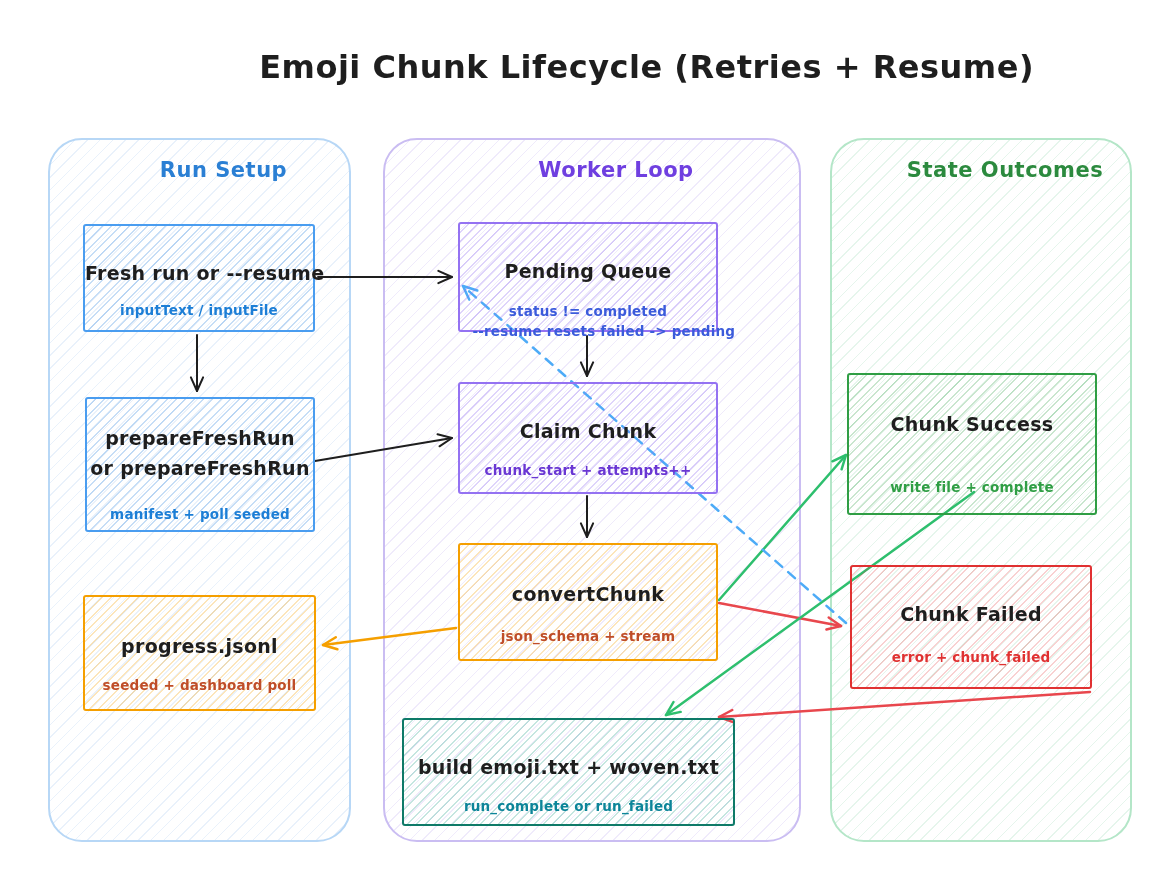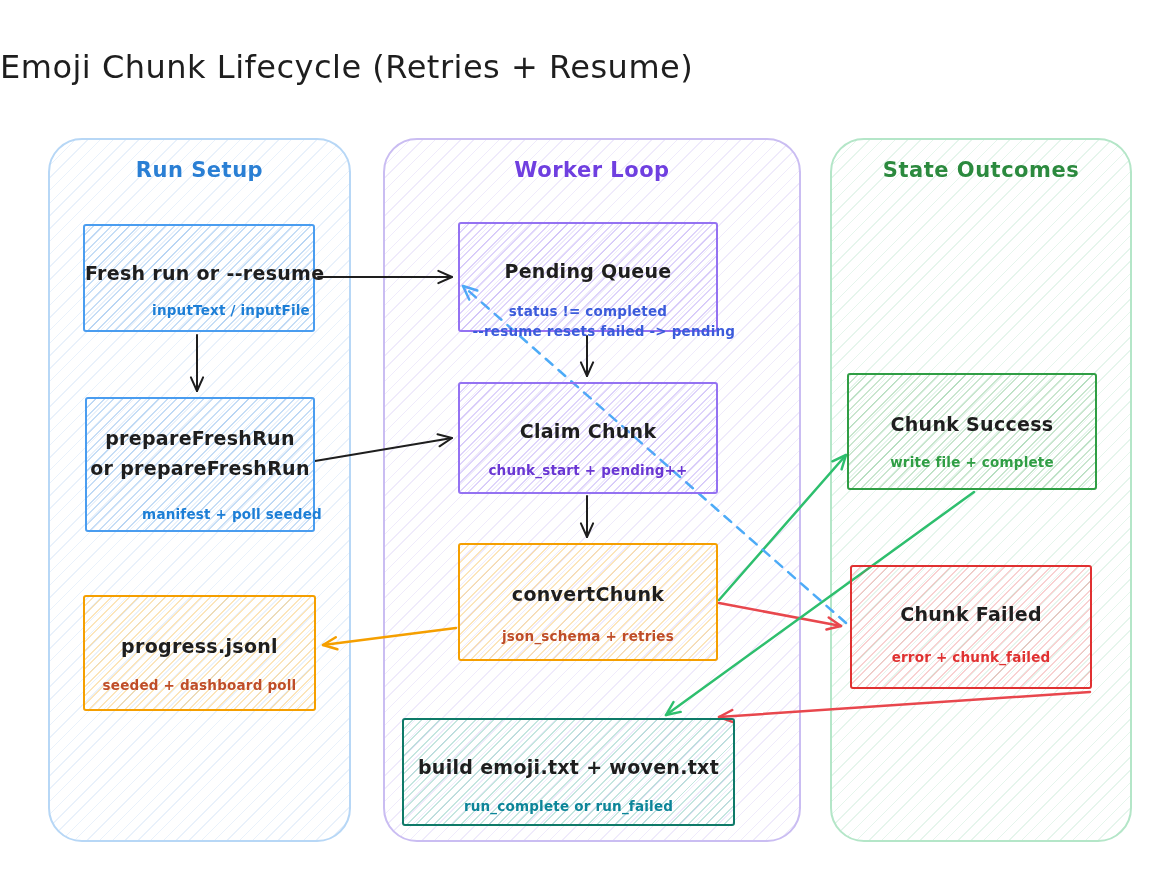--- a/index.html
+++ b/index.html
@@ -1,27 +1,27 @@
 <!DOCTYPE html>
 <html><head>
 <meta charset="utf-8">
 <style>
   html,body{margin:0;padding:0;background:#ffffff;}
   .canvas{
     position:relative;width:1176px;height:886px;overflow:hidden;
     font-family:"DejaVu Sans", sans-serif;background:#ffffff;
   }
   .diagram-title{
-    position:absolute;left:0;top:48px;width:1034px;text-align:left;
-    font-size:32px;font-weight:normal;color:#1e1e1e;letter-spacing:.5px;
+    position:absolute;left:0;top:48px;width:1034px;text-align:right;
+    font-size:32px;font-weight:bold;color:#1e1e1e;letter-spacing:.5px;
   }
   
   .col{position:absolute;top:138px;height:700px;border-radius:34px;border:2px solid;}
   .col-header{position:absolute;top:18px;left:0;width:100%;text-align:center;
-    font-size:21px;font-weight:bold;letter-spacing:.5px;}
+    font-size:21px;font-weight:bold;letter-spacing:.5px;padding-left:24px;}
   .col.blue{left:48px;width:299px;border-color:#b7d7f6;
     background:repeating-linear-gradient(135deg,transparent 0 8px,rgba(120,170,230,.16) 8px 9px);}
   .col.blue .col-header{color:#2a7fd4;}
   .col.purple{left:383px;width:414px;border-color:#cabdf2;
     background:repeating-linear-gradient(135deg,transparent 0 8px,rgba(150,120,230,.15) 8px 9px);}
   .col.purple .col-header{color:#6f3fe0;}
   .col.green{left:830px;width:298px;border-color:#b4e6c8;
     background:repeating-linear-gradient(135deg,transparent 0 8px,rgba(60,180,110,.13) 8px 9px);}
   .col.green .col-header{color:#2b8a3e;}
   
@@ -35,31 +35,31 @@
   .n-purple{border-color:#9472f2;
     background:repeating-linear-gradient(135deg,transparent 0 5px,rgba(148,114,242,.30) 5px 6.4px);}
   .n-orange{border-color:#f59f00;
     background:repeating-linear-gradient(135deg,transparent 0 5px,rgba(245,170,30,.30) 5px 6.4px);}
   .n-green{border-color:#2f9e44;
     background:repeating-linear-gradient(135deg,transparent 0 5px,rgba(47,158,68,.26) 5px 6.4px);}
   .n-red{border-color:#e03131;
     background:repeating-linear-gradient(135deg,transparent 0 5px,rgba(224,49,49,.22) 5px 6.4px);}
   .n-teal{border-color:#0e7a68;
     background:repeating-linear-gradient(135deg,transparent 0 5px,rgba(14,150,125,.24) 5px 6.4px);}
-  .sub-blue{color:#1c7ed6;padding-left:32px;} .sub-indigo{color:#3b5bdb;} .sub-violet{color:#6936d3;}
+  .sub-blue{color:#1c7ed6;} .sub-indigo{color:#3b5bdb;} .sub-violet{color:#6936d3;}
   .sub-rust{color:#bf4d28;} .sub-green{color:#2f9e44;} .sub-red{color:#e03131;} .sub-teal{color:#0c8599;}
   
   .node-fresh{left:83px;top:224px;width:232px;height:108px;}
   .node-prepare{left:85px;top:397px;width:230px;height:135px;}
   .node-progress{left:83px;top:595px;width:233px;height:116px;}
   .node-pending{left:458px;top:222px;width:260px;height:110px;}
   .node-claim{left:458px;top:382px;width:260px;height:112px;}
   .node-convert{left:458px;top:543px;width:260px;height:118px;}
   .node-build{left:402px;top:718px;width:333px;height:108px;}
-  .node-success{left:847px;top:373px;width:250px;height:117px;}
+  .node-success{left:847px;top:373px;width:250px;height:142px;}
   .node-failed{left:850px;top:565px;width:242px;height:124px;}
   
   .pending-sub2{position:absolute;left:50%;bottom:-9px;transform:translateX(-44%);
     width:auto;text-align:center;}
   
   .edges{position:absolute;left:0;top:0;width:1176px;height:886px;pointer-events:none;}
 </style>
 </head>
 <body>
 
@@ -141,26 +141,26 @@
   </div>
 
   <div class="node n-purple node-pending">
     <div class="node-title" style="top:36px">Pending Queue</div>
     <div class="node-sub sub-indigo" style="bottom:11px">status != completed</div>
     <div class="node-sub sub-indigo pending-sub2">--resume resets failed -&gt; pending</div>
   </div>
 
   <div class="node n-purple node-claim">
     <div class="node-title" style="top:36px">Claim Chunk</div>
-    <div class="node-sub sub-violet" style="bottom:14px">chunk_start + pending++</div>
+    <div class="node-sub sub-violet" style="bottom:14px">chunk_start + attempts++</div>
   </div>
 
   <div class="node n-orange node-convert">
     <div class="node-title" style="top:38px">convertChunk</div>
-    <div class="node-sub sub-rust" style="bottom:15px">json_schema + retries</div>
+    <div class="node-sub sub-rust" style="bottom:15px">json_schema + stream</div>
   </div>
 
   <div class="node n-teal node-build">
     <div class="node-title" style="top:36px">build emoji.txt + woven.txt</div>
     <div class="node-sub sub-teal" style="bottom:10px">run_complete or run_failed</div>
   </div>
 
   <div class="node n-green node-success">
     <div class="node-title" style="top:38px">Chunk Success</div>
     <div class="node-sub sub-green" style="bottom:18px">write file + complete</div>

